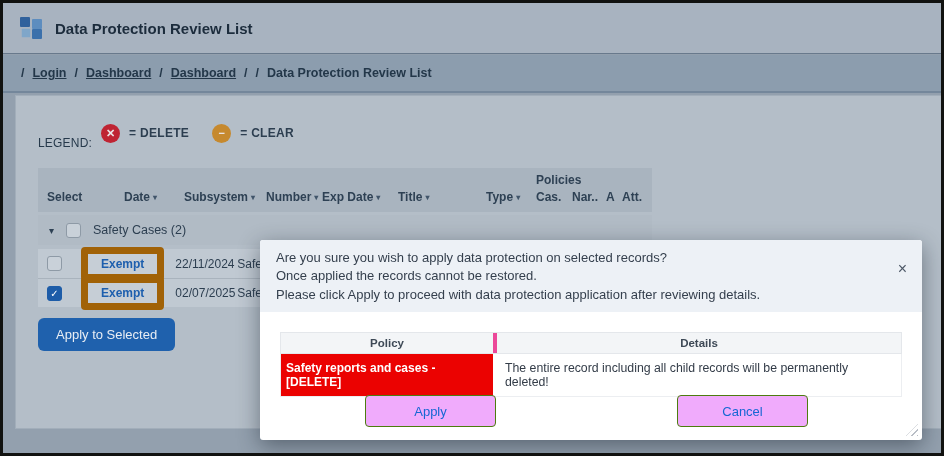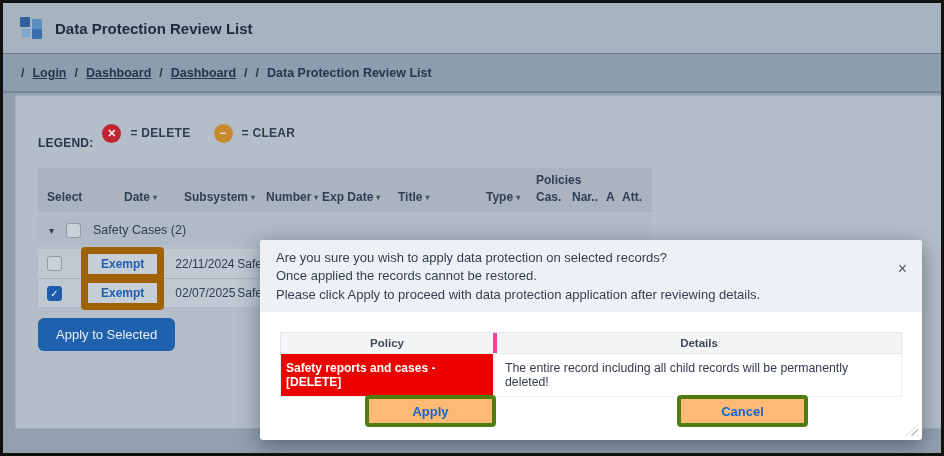--- a/index.html
+++ b/index.html
@@ -32,21 +32,21 @@
   .breadcrumb .sep { font-weight: 600; }
   .breadcrumb .current { text-decoration: none; }
   
   .panel {
     position: absolute; left: 12px; top: 92px; right: 0; height: 334px;
     background: #b4bec8; border: 1px solid #a2aeba; border-right: none;
     padding: 20px 0 0 22px;
   }
   .legend-row { display: flex; align-items: center; gap: 9px; margin-bottom: 18px;
     font-size: 12px; color: #26394b; }
-  .legend-title { font-weight: 700; letter-spacing: .2px; margin-top: 20px; }
+  .legend-title { font-weight: 400; letter-spacing: .2px; margin-top: 20px; }
   .lg-circle { width: 19px; height: 19px; border-radius: 50%; display: flex;
     align-items: center; justify-content: center; color: #ece7e9; font-size: 11px; font-weight: bold; }
   .lg-delete { background: #bf2433; }
   .lg-clear  { background: #c6892e; }
   .lg-text { font-weight: 600; color: #2c3e50; letter-spacing: .3px; margin-right: 14px; }
   
   .dtable { width: 614px; }
   .cols { display: grid; grid-template-columns: 86px 60px 82px 56px 76px 88px 50px 36px 34px 16px 30px; align-items: center; }
   .thead { background: #a9b4bf; padding: 5px 0 8px; }
   .policies-label { grid-column: 8 / span 4; font-size: 12px; font-weight: 600; color: #2e4154; padding-bottom: 3px; }
@@ -83,22 +83,22 @@
   .mt-cols { display: grid; grid-template-columns: 212px 1fr; }
   .mt-head { background: #f3f5f7; border: 1px solid #e4e7eb; }
   .mt-head .mt-th { padding: 4px 4px; text-align: center; font-size: 11.5px;
     font-weight: 700; color: #3e4956; }
   .mt-head .mt-th + .mt-th { border-left: 4px solid #ec4899; }
   .mt-row { border: 1px solid #eceef1; border-top: none; }
   .mt-policy { background: #eb0201; color: #fff; font-weight: 700; font-size: 12px;
     padding: 7px 4px 7px 5px; display: flex; align-items: center; }
   .mt-details { padding: 7px 12px; font-size: 12.3px; color: #333c48; display: flex; align-items: center; }
   .modal-btn { position: absolute; top: 155px; width: 131px; height: 32px;
-    background: #fdba74; border: 4px solid #4d7c0f; border-radius: 4px;
-    color: #1567d3; font-weight: 700; font-size: 13px; cursor: pointer; }
+    background: #f0abfc; border: 1px solid #4d7c0f; border-radius: 4px;
+    color: #1567d3; font-weight: 400; font-size: 13px; cursor: pointer; }
   .btn-apply { left: 105px; }
   .btn-cancel { left: 417px; }
   .resize-handle { position: absolute; right: 4px; bottom: 4px; width: 12px; height: 12px;
     background: repeating-linear-gradient(135deg, #b9bec6 0 1px, transparent 1px 4px);
     clip-path: polygon(100% 0, 100% 100%, 0 100%); cursor: nwse-resize; }
 </style>
 </head>
 <body>
 
 <div class="frame">

